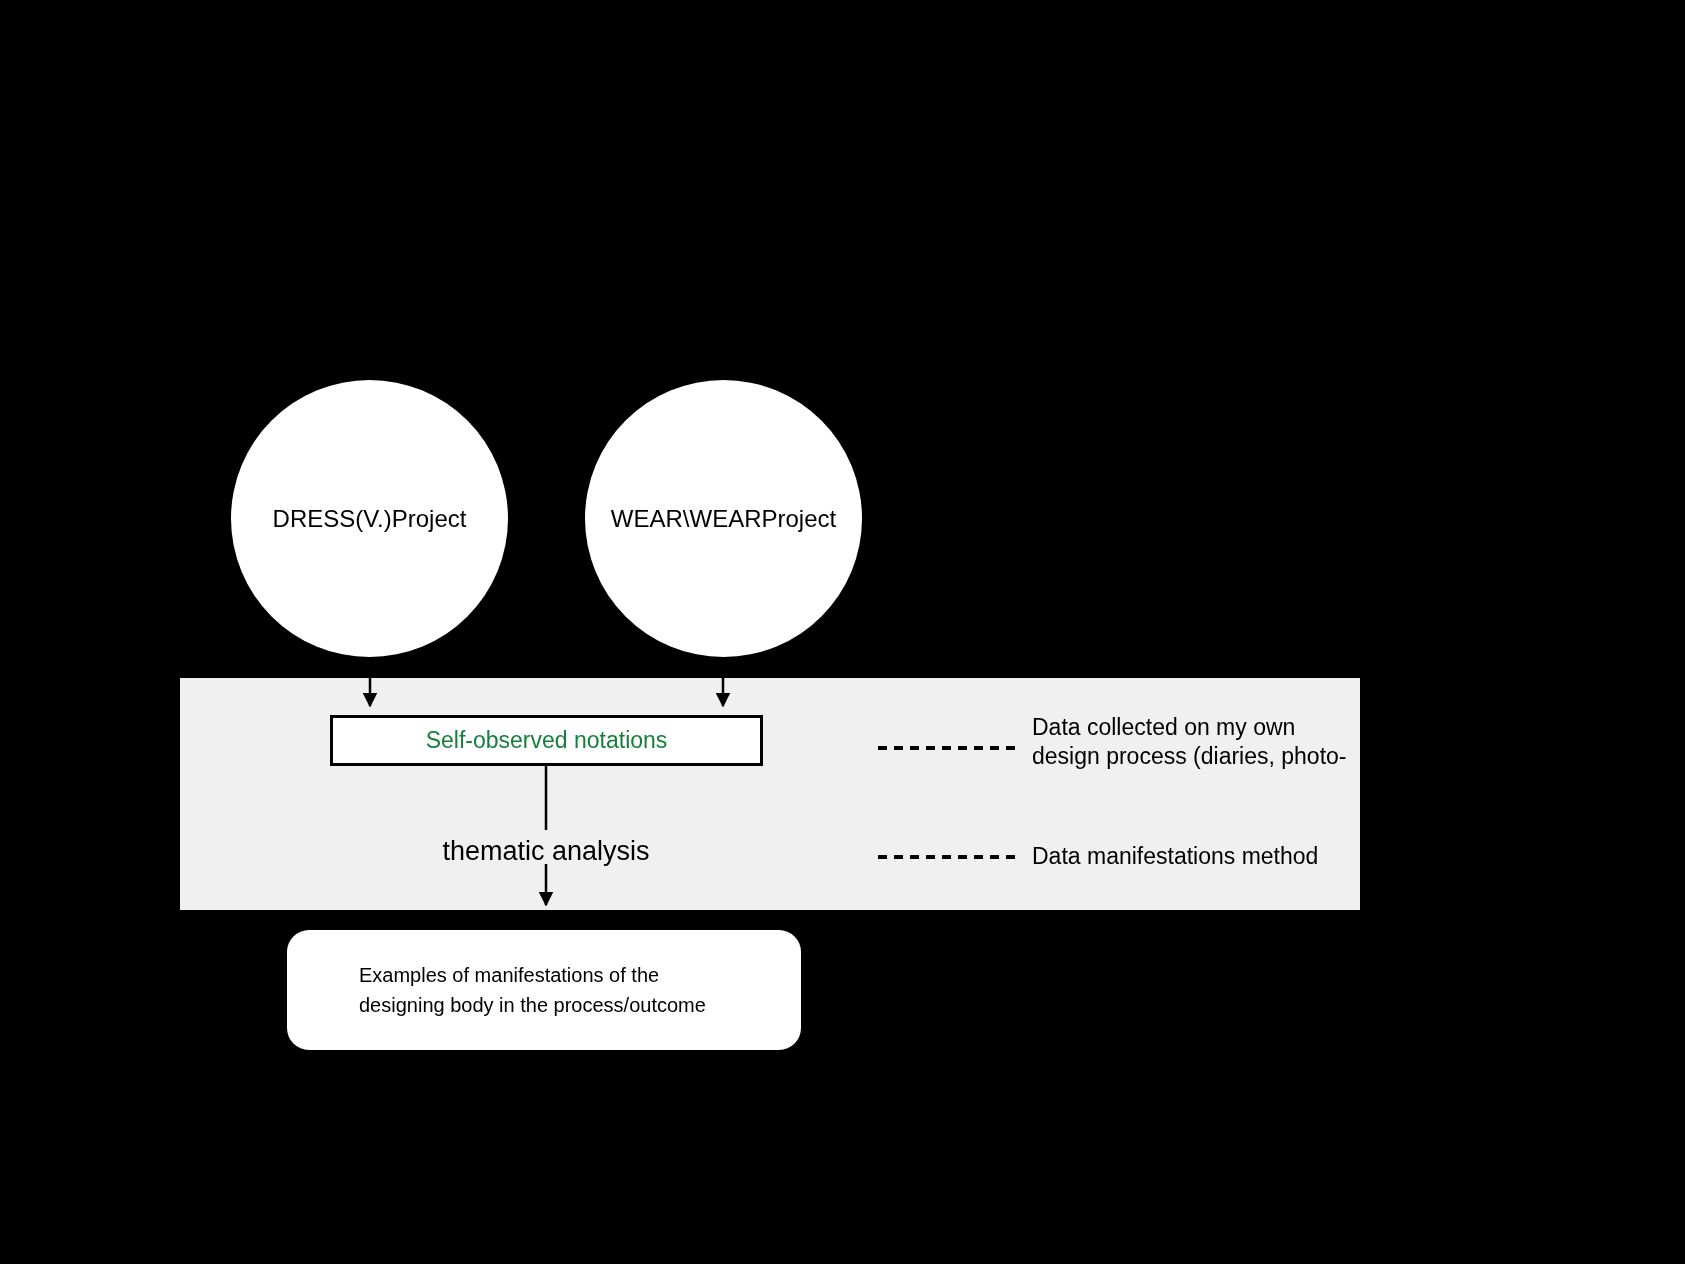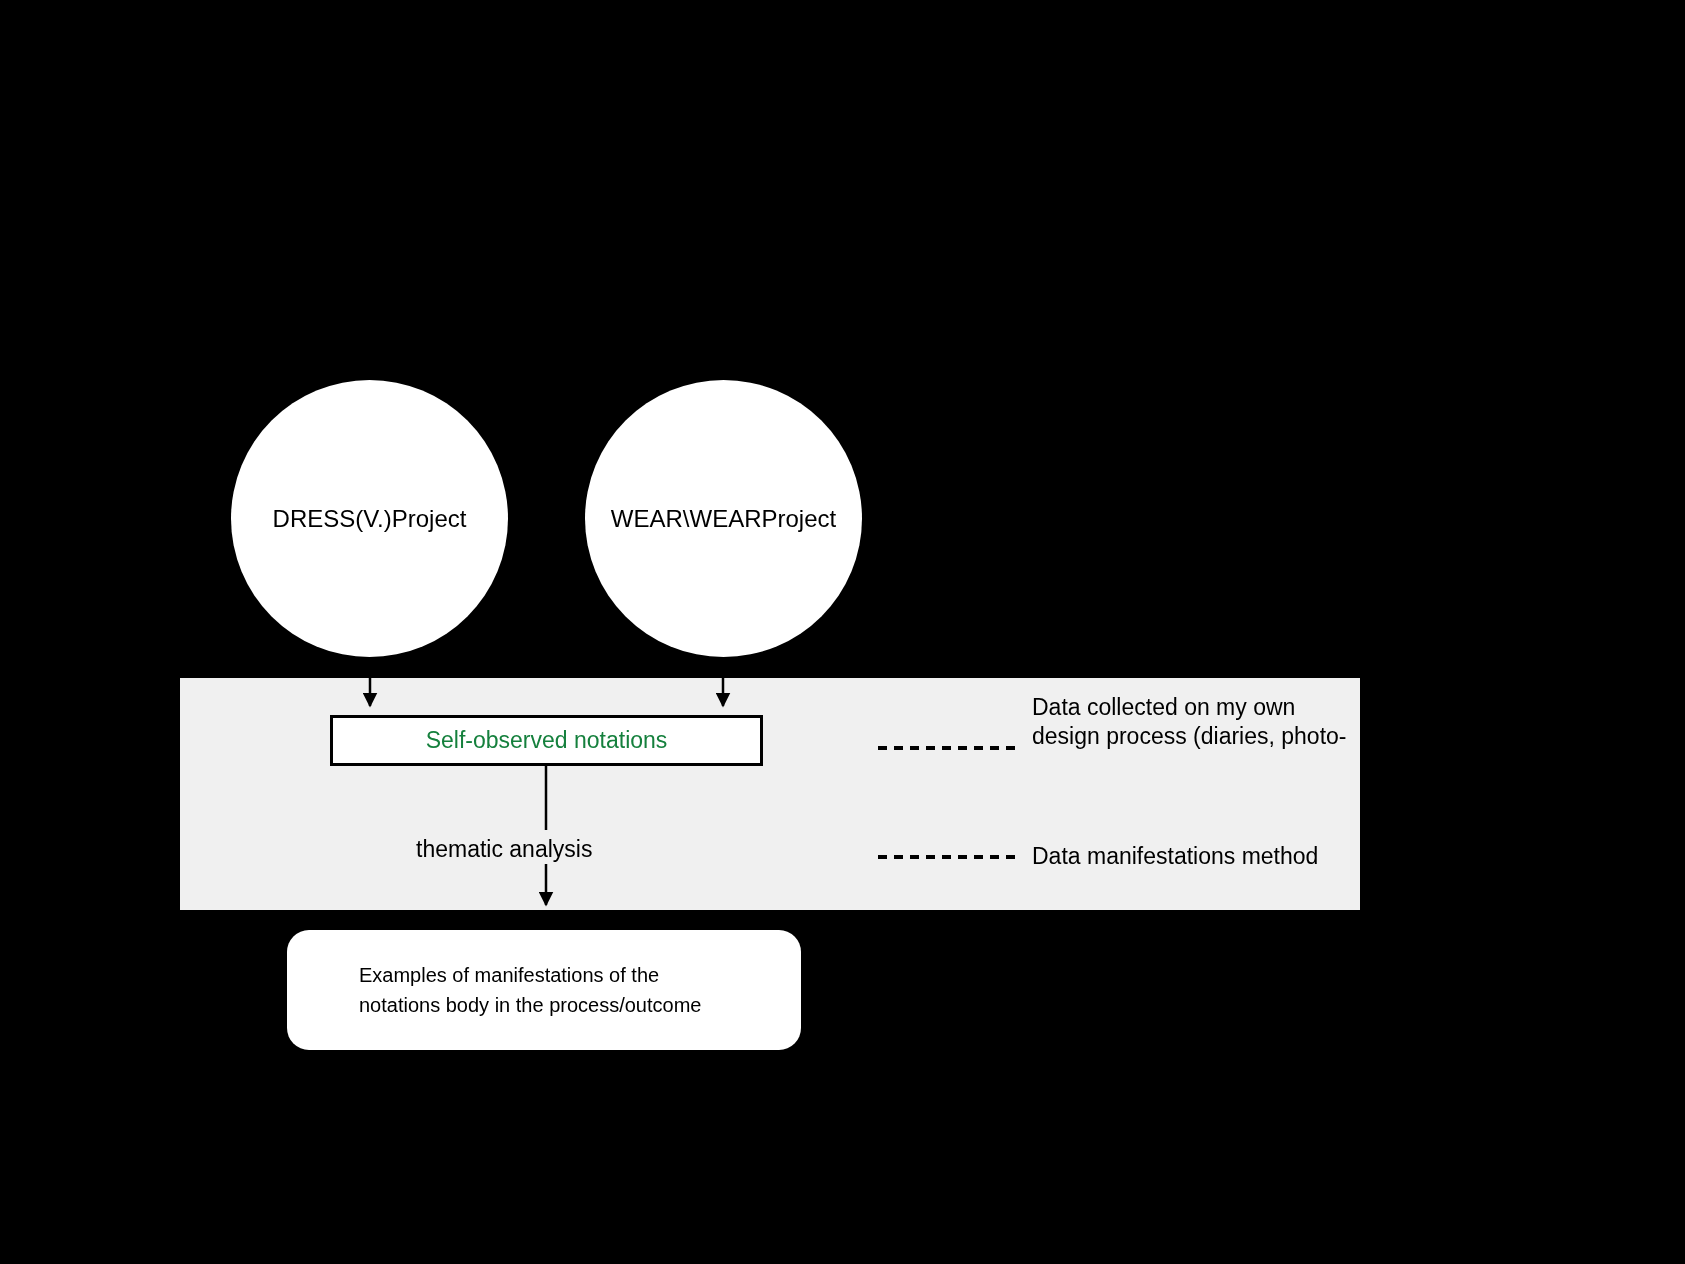--- a/index.html
+++ b/index.html
@@ -62,28 +62,29 @@
     align-items: center;
     justify-content: center;
     font-size: 23px;
   }
 
   .thematic-label {
     position: absolute;
     left: 416px;
     top: 836px;
     width: 260px;
-    font-size: 23px;
+    text-align: center;
+    font-size: 27px;
     color: #000;
   }
 
   .legend-collected {
     position: absolute;
     left: 1032px;
-    top: 693px;
+    top: 713px;
     font-size: 23px;
     line-height: 28.5px;
     color: #000;
   }
   .legend-interpretation {
     position: absolute;
     left: 1032px;
     top: 843px;
     font-size: 23px;
     color: #000;
@@ -154,16 +155,16 @@
 
   <div class="legend-collected">
     <span class="legend-line">Data collected on my own</span>
     <span class="legend-line">design process (diaries, photo-</span>
   </div>
 
   <div class="legend-interpretation">Data manifestations method</div>
 
   <div class="outcome-box">
     <span class="outcome-line">Examples of manifestations of the</span>
-    <span class="outcome-line">notations body in the process/outcome</span>
+    <span class="outcome-line">designing body in the process/outcome</span>
   </div>
 
 </div>
 
 </body></html>

